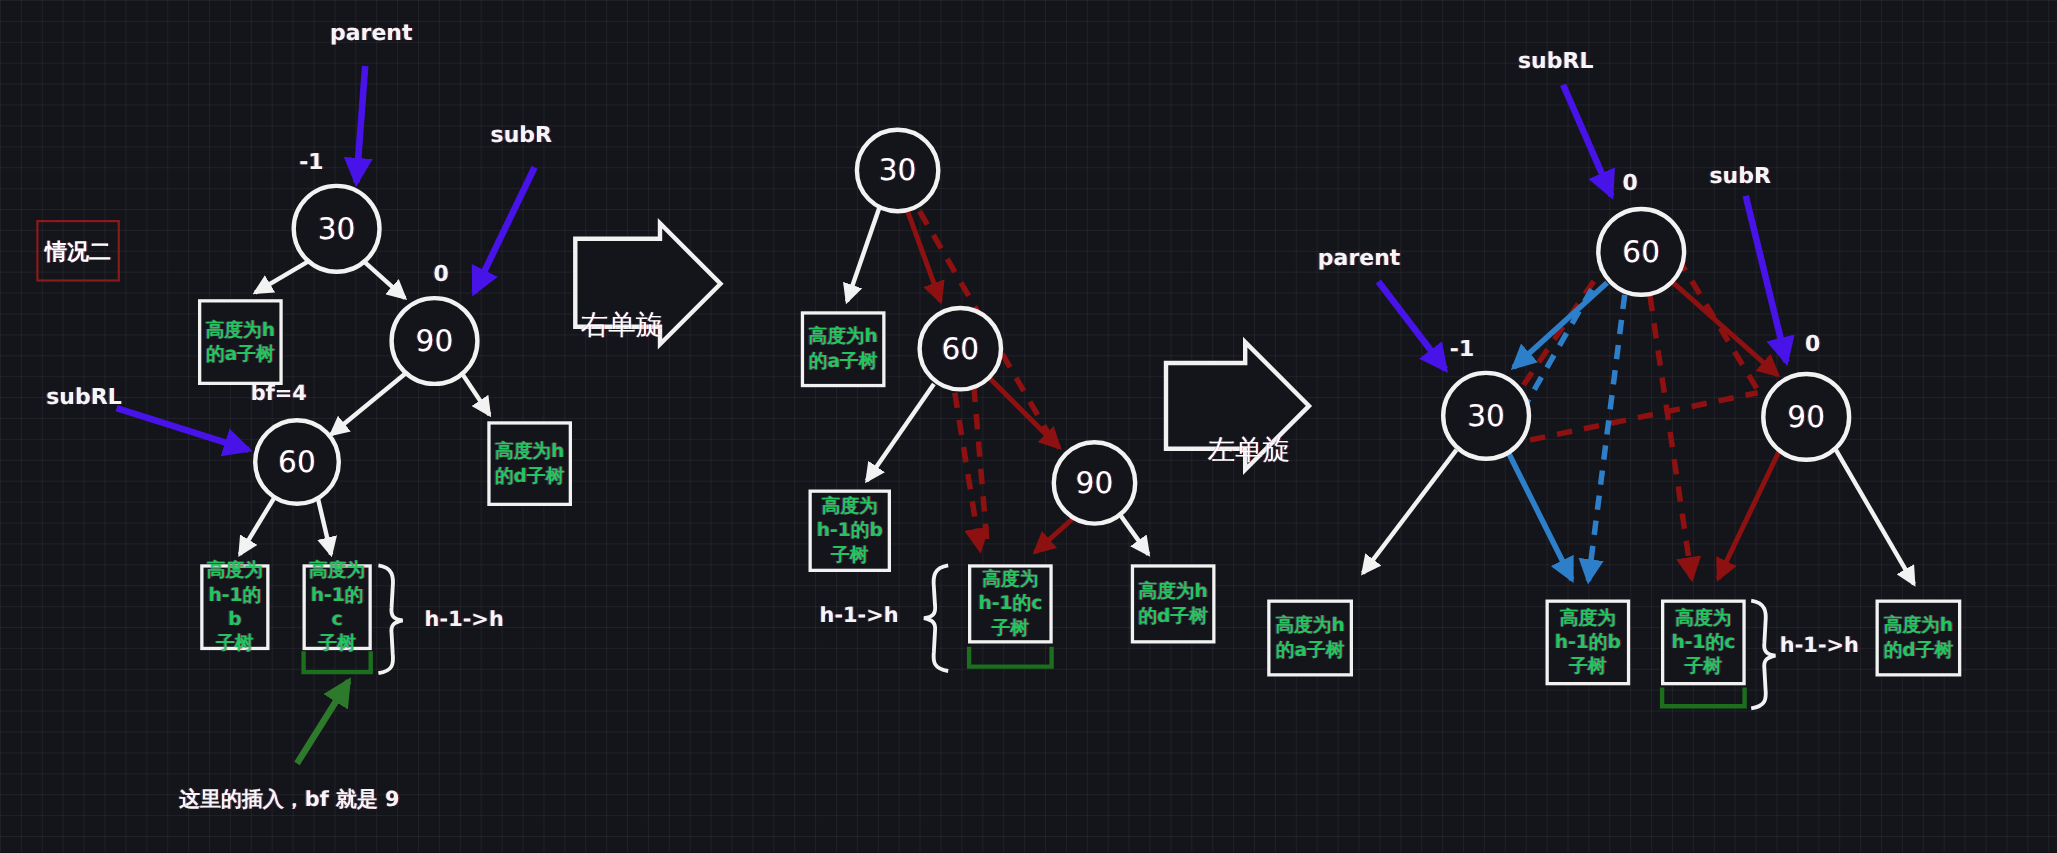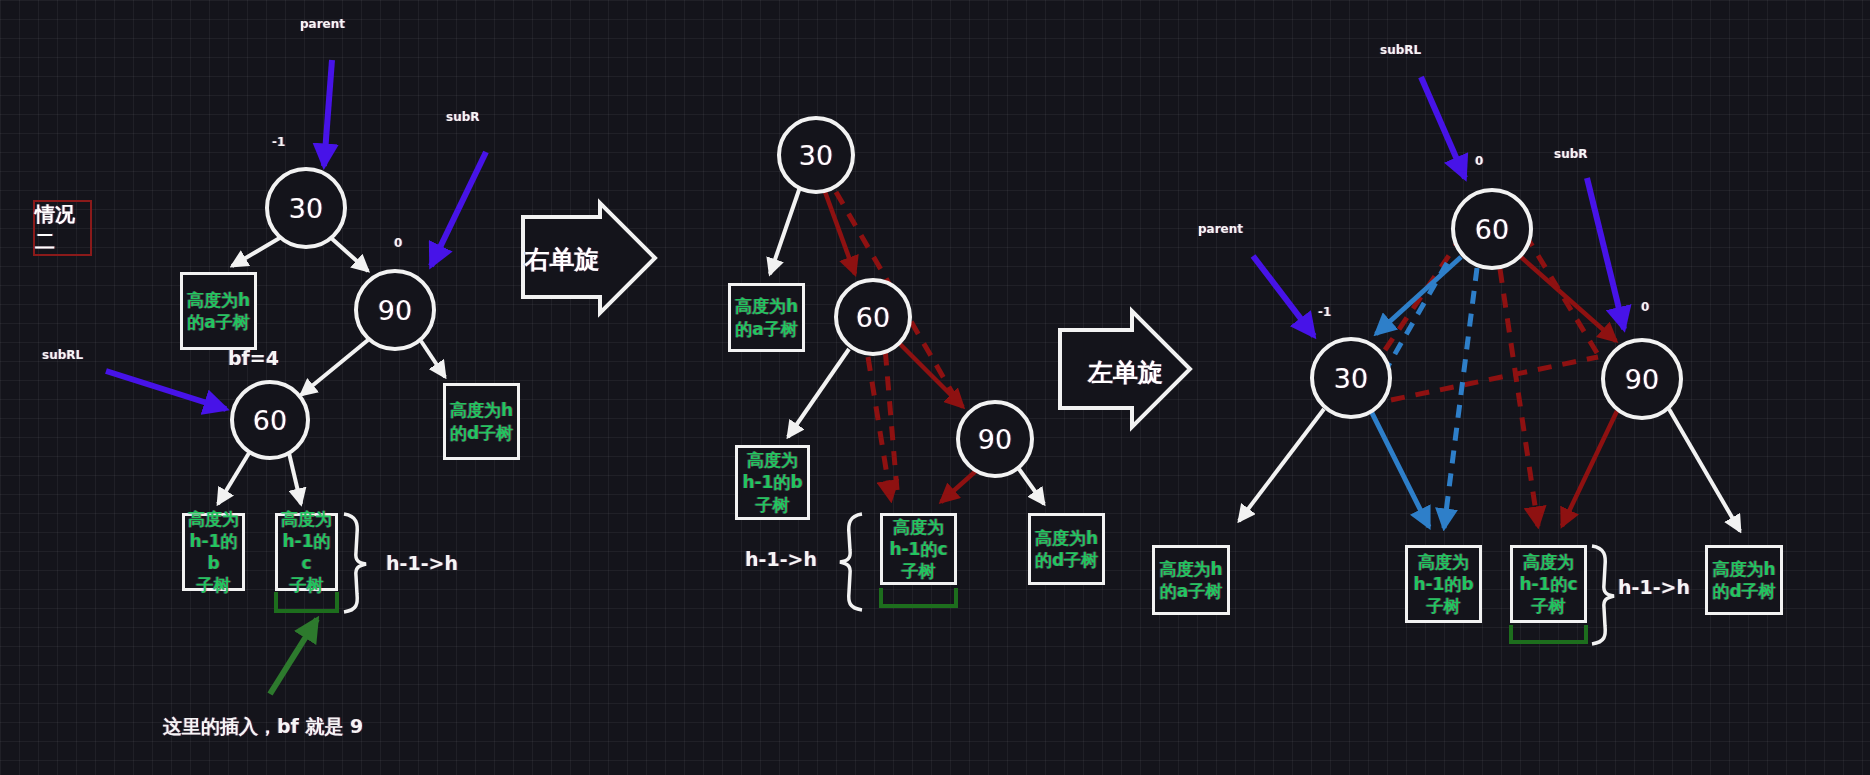--- a/index.html
+++ b/index.html
@@ -7,42 +7,43 @@
     position:relative;width:1870px;height:775px;overflow:hidden;
     background-color:#14141b;
     background-image:
       linear-gradient(rgba(255,255,255,0.05) 1px, transparent 1px),
       linear-gradient(90deg, rgba(255,255,255,0.05) 1px, transparent 1px);
     background-size:19px 19px;
     font-family:"DejaVu Sans","Liberation Sans",sans-serif;
   }
   #diagram-svg{position:absolute;left:0;top:0;}
   .lbl{
-    position:absolute;color:#f5f5f5;font-weight:bold;font-size:12px;white-space:pre;
+    position:absolute;color:#f5f5f5;font-weight:bold;font-size:20px;white-space:pre;
     text-shadow:1px 0 rgba(255,70,70,.35),-1px 0 rgba(90,150,255,.35);
   }
   .sm{font-size:19px;}
   .box{
     position:absolute;border:3px solid #f2f2f2;background:#14141b;color:#22c55e;
     font-weight:bold;font-size:17px;line-height:1.3;box-sizing:border-box;
     display:flex;align-items:center;justify-content:center;text-align:center;
     white-space:pre-line;
     text-shadow:1px 0 rgba(255,70,70,.35),-1px 0 rgba(90,150,255,.35);
   }
   .node-label{
     position:absolute;width:80px;height:80px;display:flex;align-items:center;justify-content:center;
     color:#ffffff;font-weight:normal;font-size:27px;
     text-shadow:1px 0 rgba(255,70,70,.35),-1px 0 rgba(90,150,255,.35);
   }
   .rot-label{
-    position:absolute;color:#ffffff;font-weight:bold;font-size:25px;text-align:center;
+    position:absolute;color:#ffffff;font-weight:normal;font-size:25px;text-align:right;
     text-shadow:1px 0 rgba(255,70,70,.35),-1px 0 rgba(90,150,255,.35);
+    margin-top:36px;
   }
   .case-box{
-    position:absolute;left:33px;top:200px;width:59px;height:56px;box-sizing:border-box;
+    position:absolute;left:33px;top:200px;width:76px;height:56px;box-sizing:border-box;
     border:2px solid #8b1a1a;color:#ffffff;font-weight:bold;font-size:20px;
     display:flex;align-items:center;justify-content:center;
     text-shadow:1px 0 rgba(255,70,70,.35),-1px 0 rgba(90,150,255,.35);
   }
 </style>
 </head>
 <body>
 
 <div id="canvas">
 

